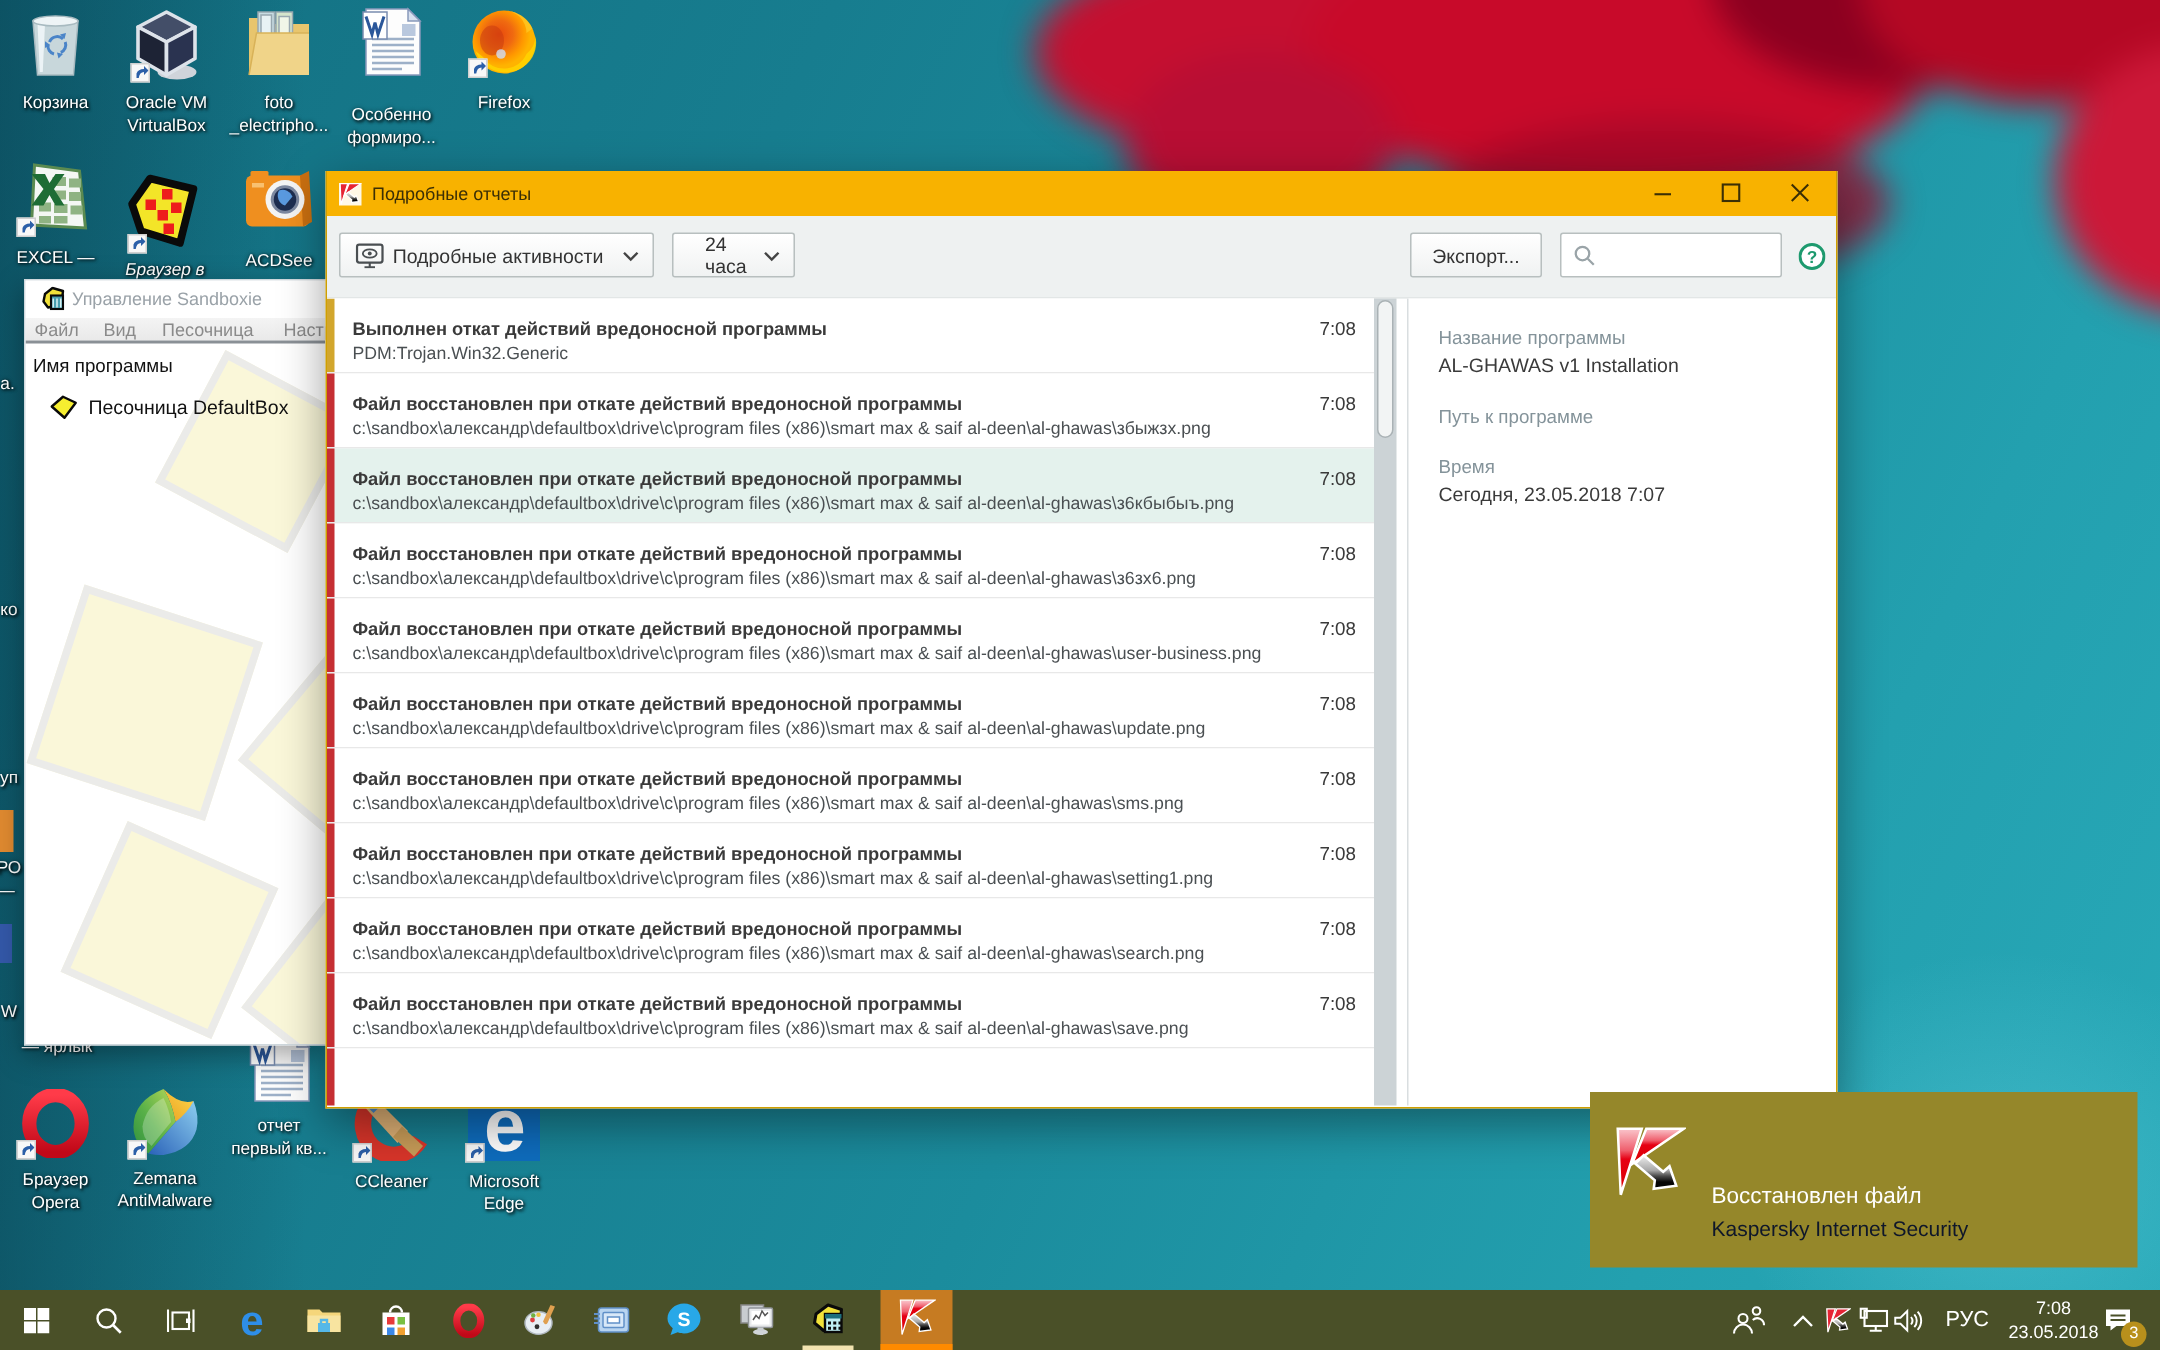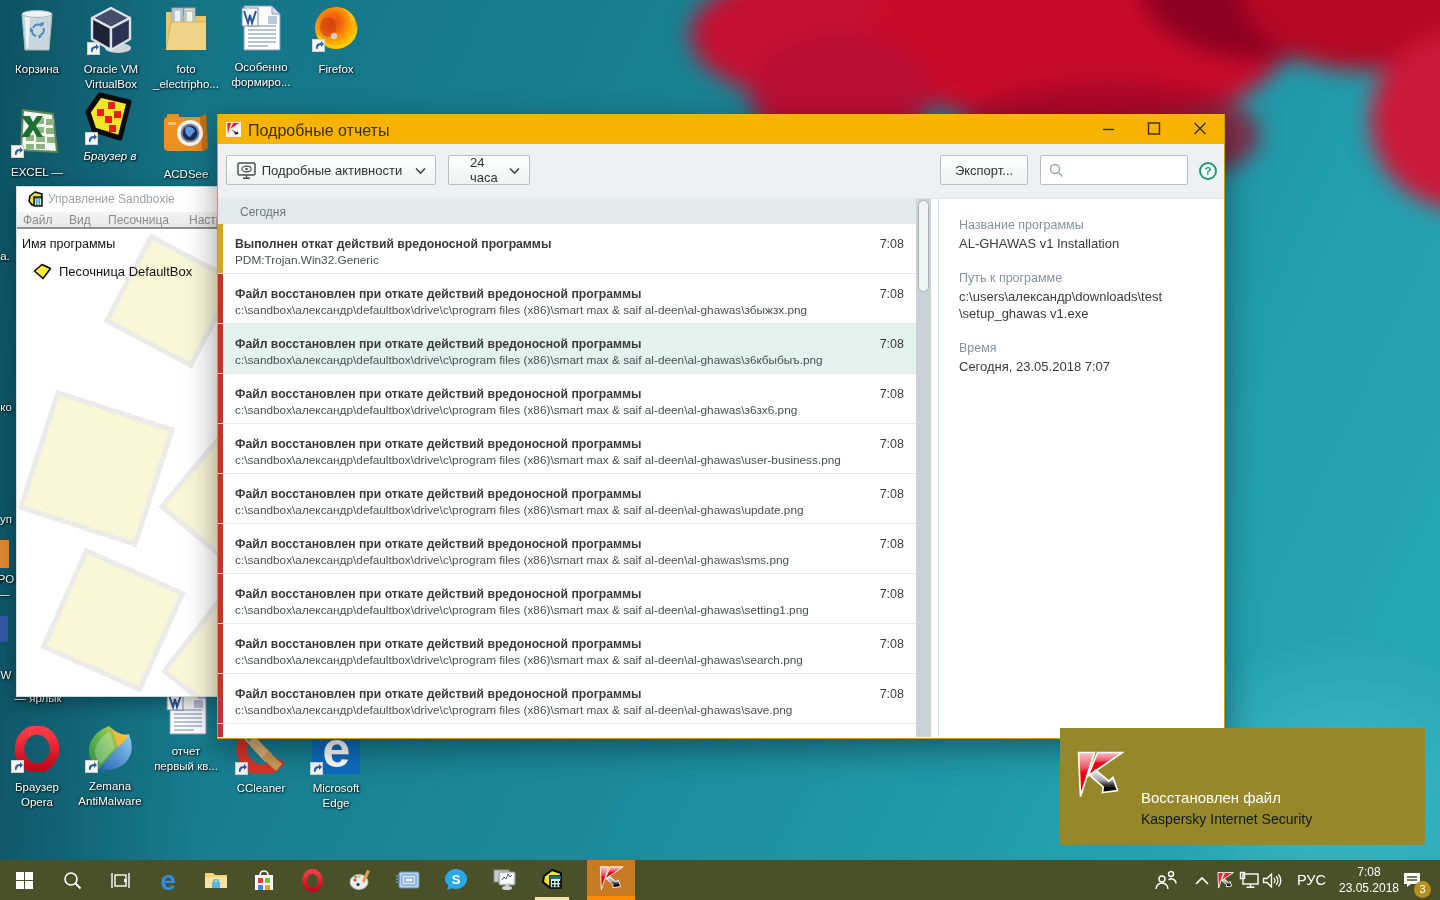--- a/index.html
+++ b/index.html
@@ -30,21 +30,21 @@
 #sbx .head { position:absolute; left:5px; top:50px; color:#111; font-size:12.5px; }
 .wm { position:absolute; background:#faf7d9; border:5px solid #ebebe9; }
 #sbx .dbx { position:absolute; left:16px; top:76px; display:flex; align-items:center; }
 #sbx .dbx span { color:#111; font-size:13px; margin-left:7px; }
 
 
 #kw { position:absolute; left:217px; top:114px; width:1008px; height:625px; overflow:hidden;
  border:1px solid #cf9f00; border-top:none; background:#fff; box-shadow:0 10px 30px rgba(0,0,0,.4); }
 #kw .tbar { position:absolute; left:-1px; top:0; width:1008px; height:30px; background:#f8b200; }
 #kw .tbar .ti { position:absolute; left:9px; top:8px; }
-#kw .tbar .tt { position:absolute; left:31px; top:8px; font-size:16px; color:#3b2f05; }
+#kw .tbar .tt { position:absolute; left:31px; top:8px; font-size:12px; color:#3b2f05; }
 #kw .wbtn { position:absolute; top:0; width:14px; height:30px; }
 #kw .toolbar { position:absolute; left:0; top:30px; width:1006px; height:55px; background:#eef1f1; border-bottom:1px solid #e2e6e6; }
 .kbtn { position:absolute; top:11px; height:30px; background:linear-gradient(#ffffff,#f0f2f2); border:1px solid #b8bfbf; border-radius:2px;
  font-size:13px; color:#333; display:flex; align-items:center; justify-content:center; }
 #kw .list { position:absolute; left:0; top:85px; width:698px; height:538px; background:#fff; overflow:hidden; }
 #kw .lhead { height:25px; background:#e4e9ec; color:#6b7a80; font-size:12px; line-height:26px; padding-left:22px; }
 .krow { position:relative; height:50px; border-bottom:1px solid #e8e8e8; background:#fff; }
 .krow.sel { background:#e4f2ed; }
 .krow .bl { position:absolute; left:0; top:0; width:5px; height:100%; background:#c62f33; }
 .krow.amber .bl { background:#d2a62c; }
@@ -166,21 +166,21 @@
     <svg width="42" height="48" viewBox="0 0 42 48">
       <path d="M4 2 L32 2 L40 10 L40 46 L4 46 Z" fill="#fdfdfd" stroke="#8899bb" stroke-width="1"></path>
       <path d="M32 2 L32 10 L40 10 Z" fill="#d7e0ee" stroke="#8899bb" stroke-width="1"></path>
       <g stroke="#9db0c8" stroke-width="1.6">
           <path d="M8 22 H36 M8 26 H36 M8 30 H36 M8 34 H36 M8 38 H36 M8 42 H28"></path>
         </g>
       <rect x="2" y="4" width="16" height="18" fill="#fff" stroke="#7a8db0"></rect>
       <path d="M4 7 l4 12 l2 -8 l2 8 l4 -12" stroke="#2b579a" stroke-width="2" fill="none"></path>
       <rect x="28" y="12" width="9" height="8" fill="#b9c8de"></rect>
     </svg>
-    <div class="lbl" style="top:56px;text-align:center;">Особенно<br>формиро...</div>
+    <div class="lbl" style="top:66px;text-align:center;">Особенно<br>формиро...</div>
   </div>
   <div class="dicon" style="left:298px; top:6px;">
     <svg width="44" height="44" viewBox="0 0 44 44">
       <defs>
         <radialGradient id="ffg" cx="42%" cy="38%">
             <stop offset="0%" stop-color="#e8490e"></stop>
             <stop offset="45%" stop-color="#f06a10"></stop>
             <stop offset="78%" stop-color="#ff9800"></stop>
             <stop offset="100%" stop-color="#ffb300"></stop>
           </radialGradient>
@@ -215,21 +215,21 @@
         </g>
       <path d="M8 8 l9 0 l3 6 l4 -6 l6 0 l-7 10 l7 11 l-6 0 l-4 -7 l-4 7 l-8 0 l8 -11 Z" fill="#1e6d35"></path>
     </svg>
     <div class="shortcut" style="left:12px; top:37px;">
         <svg width="10" height="10" viewBox="0 0 10 10">
           <path d="M2 8 L2 5 Q3 2 7 2 L7 0 L10 3 L7 6 L7 4 Q4 4 3.5 8 Z" fill="#2b5fa8"></path>
         </svg>
       </div>
     <div class="lbl" style="top:57px;">EXCEL —</div>
   </div>
-  <div class="dicon" style="left:72px; top:92px;font-style:italic;">
+  <div class="dicon" style="left:72px; top:116px;font-style:italic;">
     <svg width="52" height="54" viewBox="0 0 52 54">
       <path d="M16 3 L45 10 L36 46 L10 38 L4 20 Z" fill="#f3e528" stroke="#0a0a0a" stroke-width="5" stroke-linejoin="round"></path>
       <g fill="#ee1c1c">
           <rect x="24" y="10" width="7" height="7"></rect>
           <rect x="13" y="17" width="7" height="7"></rect>
           <rect x="30" y="19" width="7" height="7"></rect>
           <rect x="21" y="24" width="7" height="7"></rect>
           <rect x="25" y="33" width="7" height="7"></rect>
         </g>
     </svg>
@@ -424,21 +424,20 @@
             <circle cx="6" cy="6" r="4.5" fill="none" stroke="#9aa4a8" stroke-width="1.5"></circle>
             <path d="M9.5 9.5 L13.5 13.5" stroke="#9aa4a8" stroke-width="1.5"></path>
           </svg>
       </div>
       <svg style="position:absolute; left:981px; top:18px;" width="18" height="18" viewBox="0 0 18 18">
         <circle cx="9" cy="9" r="8" fill="#fff" stroke="#1d9a6e" stroke-width="2"></circle>
         <text x="9" y="13.2" text-anchor="middle" font-size="11.5" font-weight="bold" fill="#1d9a6e" font-family="Liberation Sans">?</text>
       </svg>
     </div>
     <div class="list">
-      <div class="lhead">Сегодня</div>
       <div class="krow amber">
           <div class="bl"></div>
           <div class="t1">Выполнен откат действий вредоносной программы</div>
           <div class="t2">PDM:Trojan.Win32.Generic</div>
           <div class="tm">7:08</div>
         </div>
       <div class="krow">
           <div class="bl"></div>
           <div class="t1">Файл восстановлен при откате действий вредоносной программы</div>
           <div class="t2">c:\sandbox\александр\defaultbox\drive\c\program files (x86)\smart max &amp; saif al-deen\al-ghawas\збыжзх.png</div>
@@ -496,21 +495,20 @@
           <div class="bl"></div>
         </div>
     </div>
     <div class="sbar">
         <div class="thumb"></div>
       </div>
     <div class="rpanel">
       <div class="lab">Название программы</div>
       <div class="val">AL-GHAWAS v1 Installation</div>
       <div class="lab">Путь к программе</div>
-      <div class="val">c:\users\александр\downloads\test<br>\setup_ghawas v1.exe</div>
       <div class="lab">Время</div>
       <div class="val">Сегодня, 23.05.2018 7:07</div>
     </div>
   </div>
 
   <div id="toast">
     <svg style="position:absolute;left:16px;top:23px;" width="48" height="48" viewBox="0 0 48 48">
         <use href="#klogo"></use>
       </svg>
     <div class="t2">Восстановлен файл</div>

